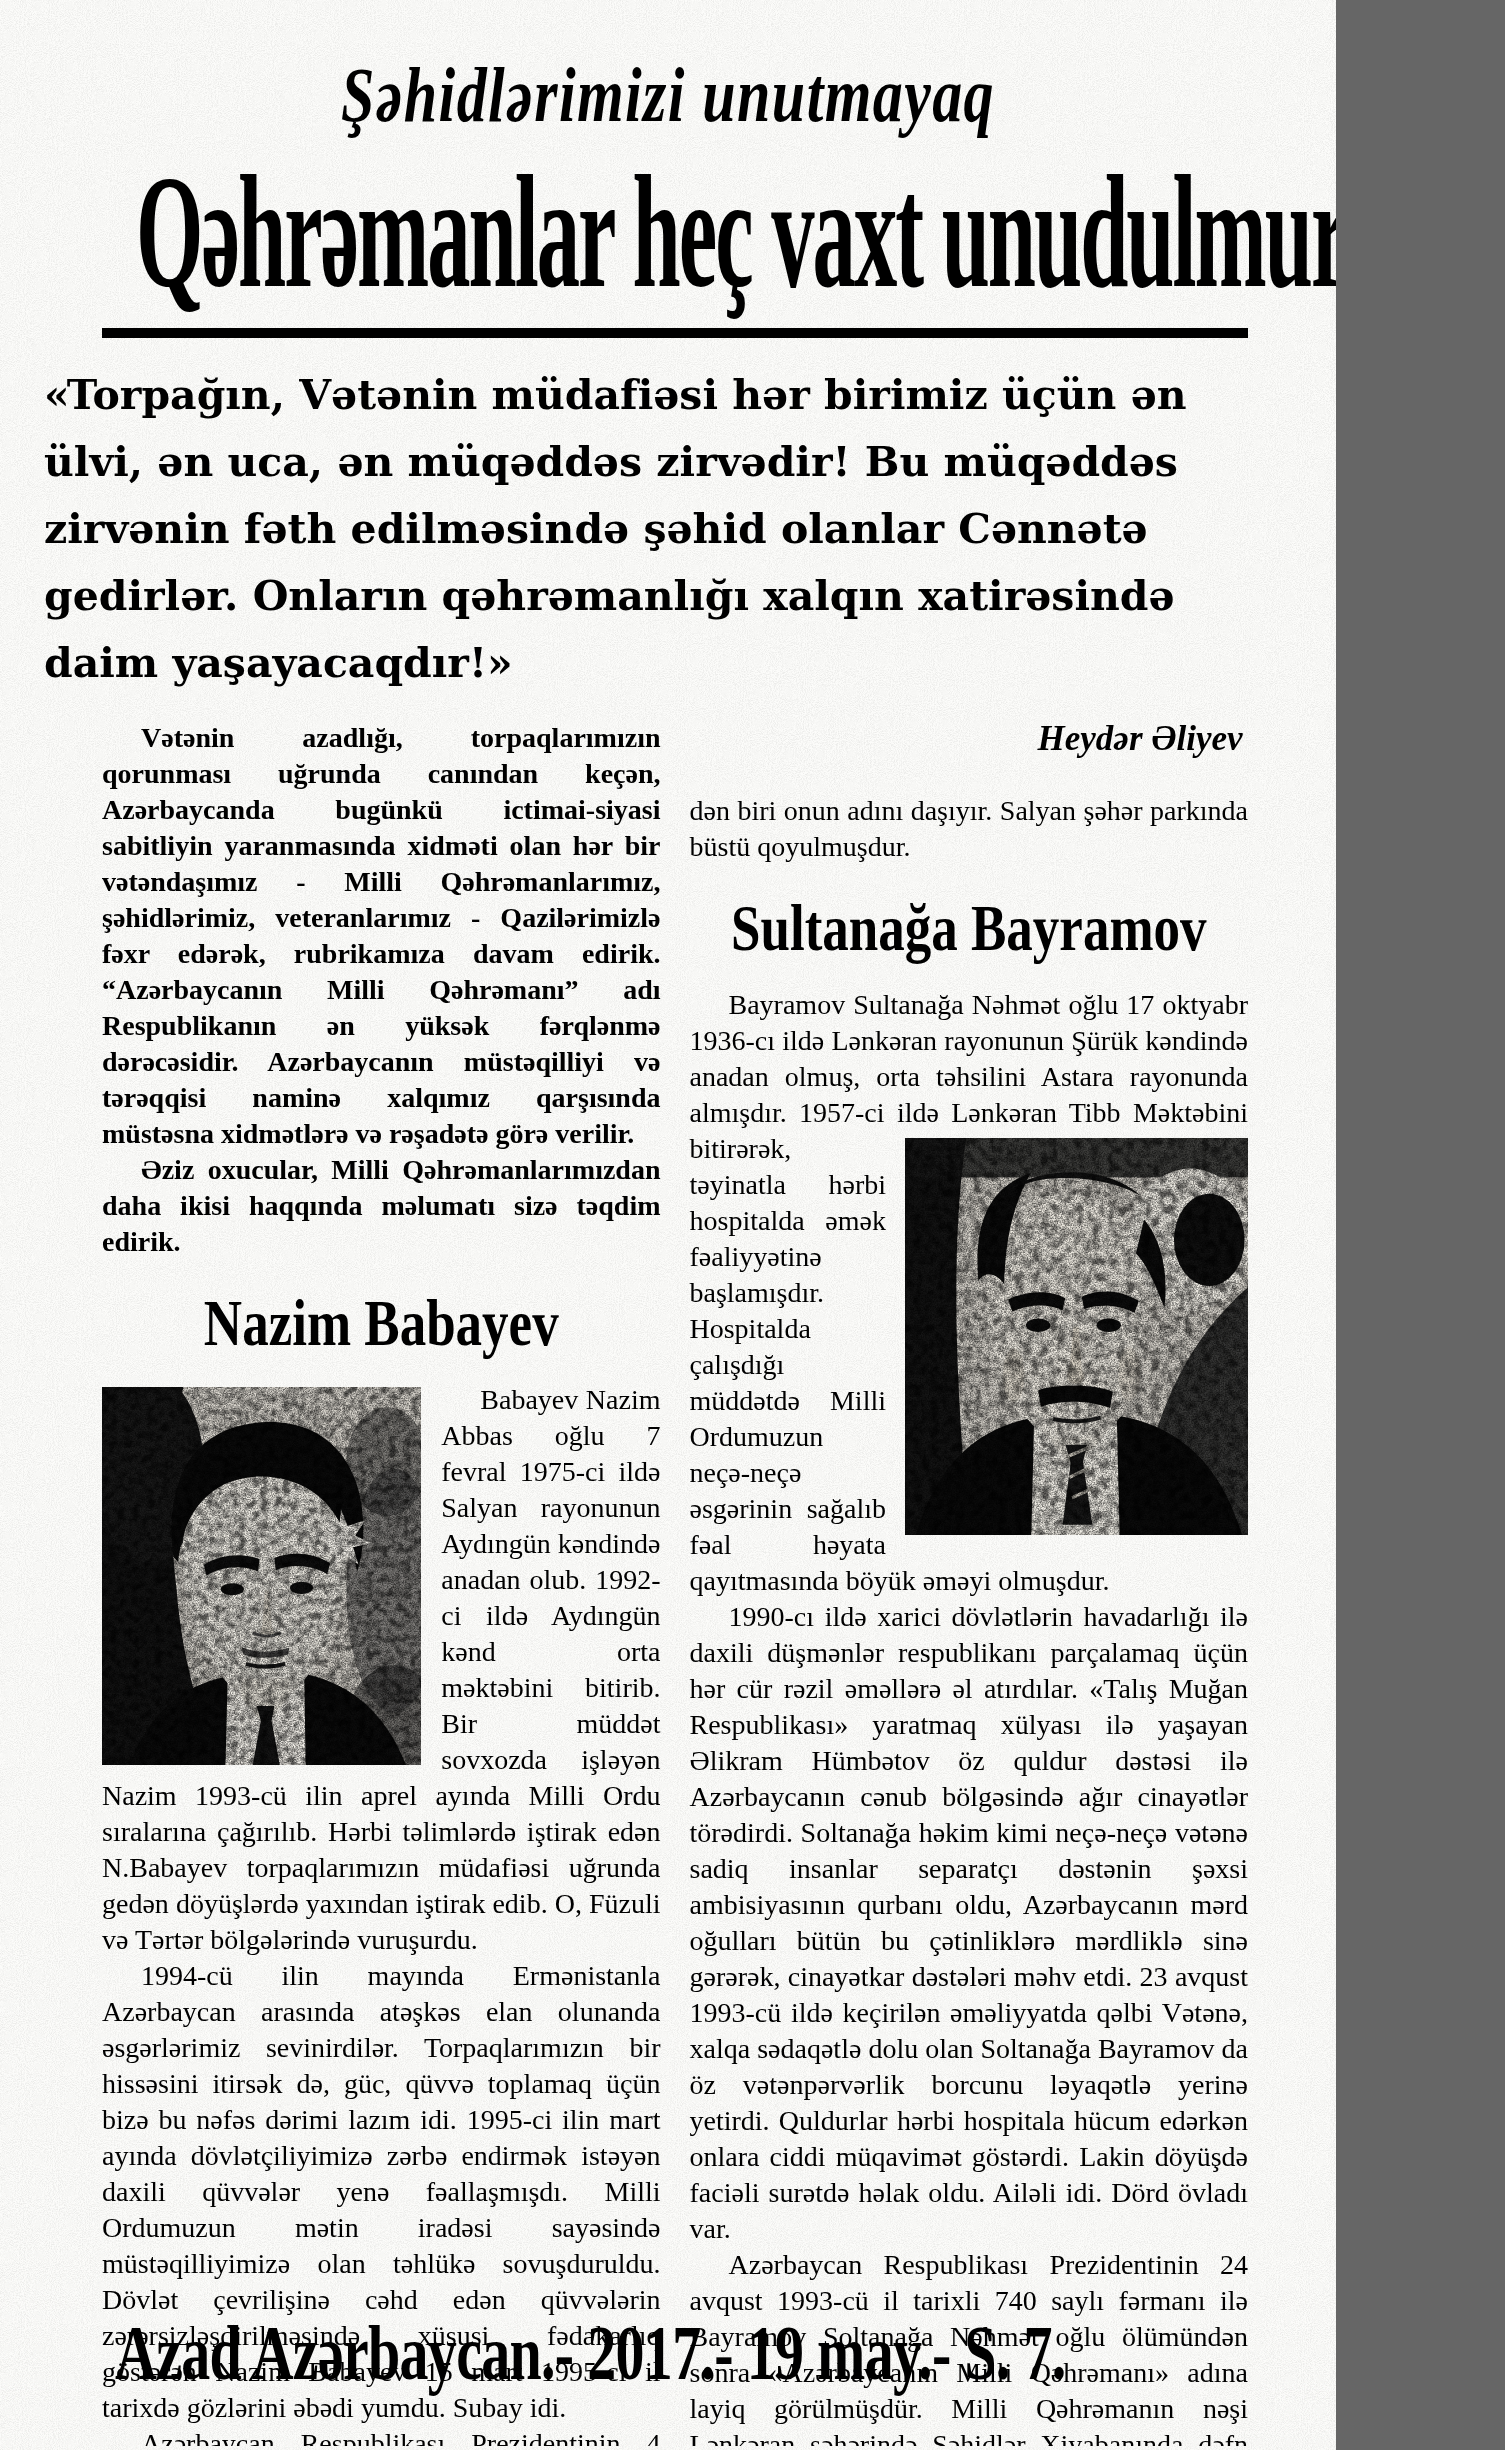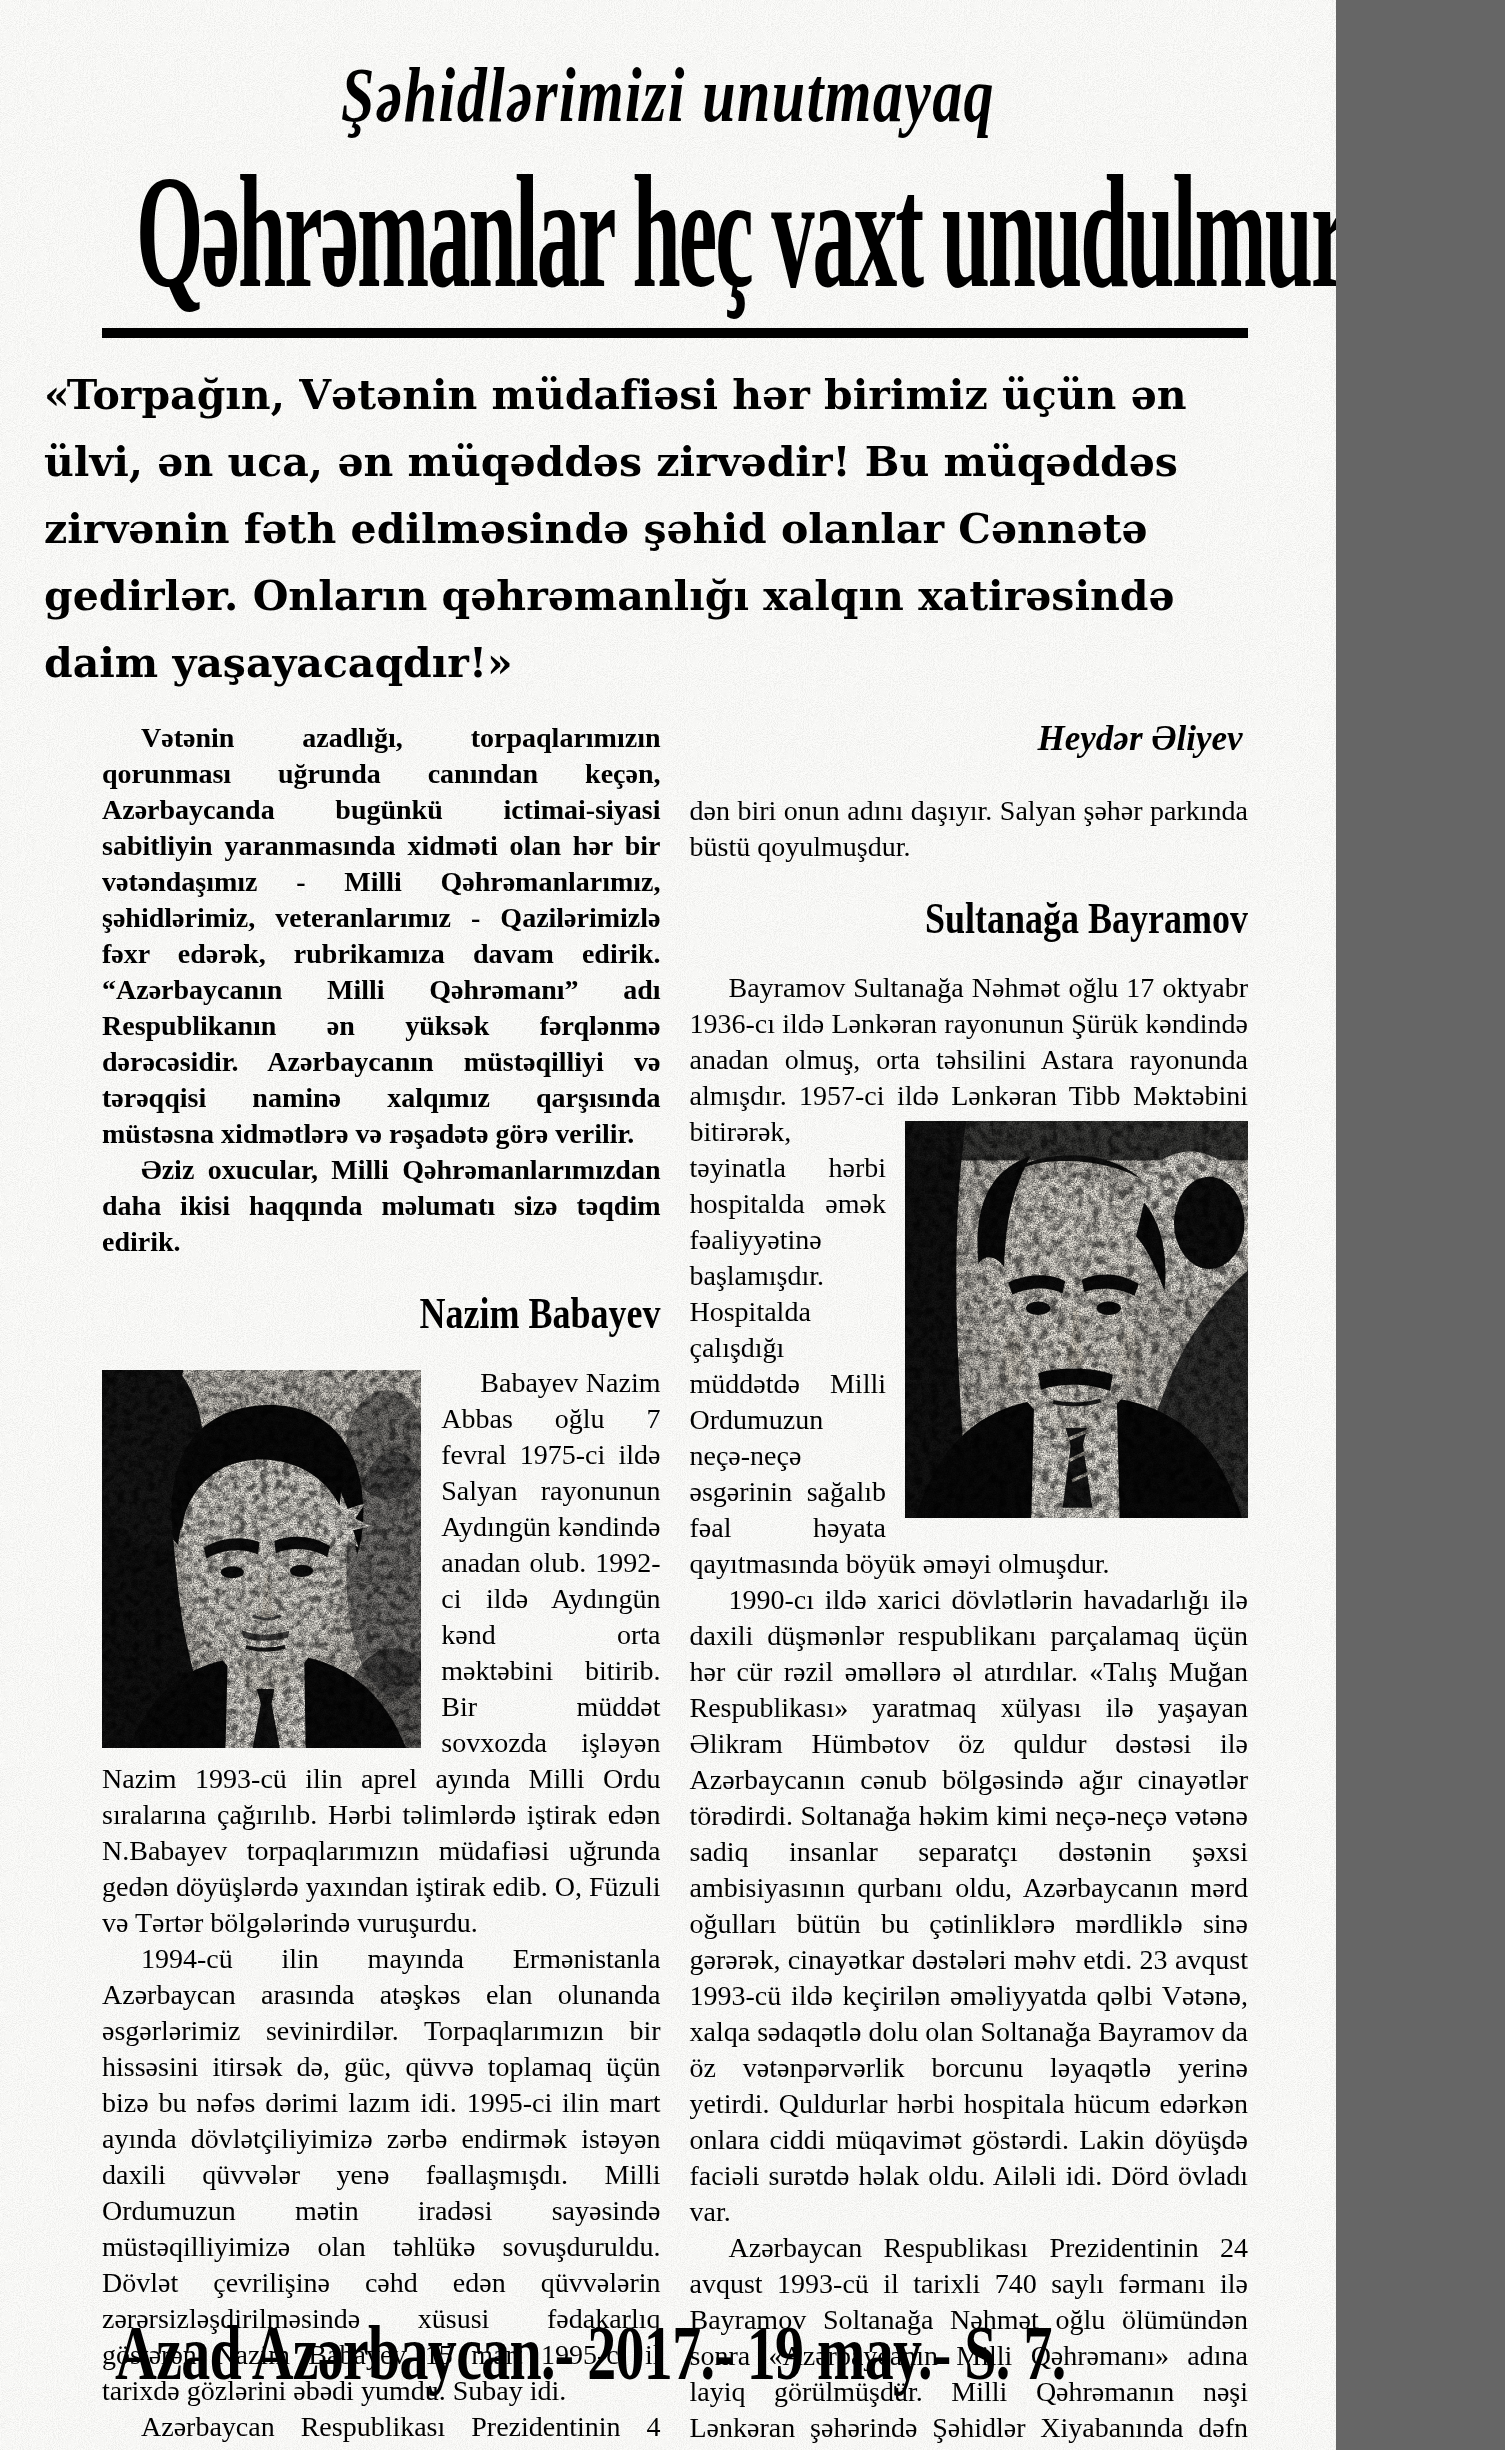--- a/index.html
+++ b/index.html
@@ -21,21 +21,21 @@
   }
   .columns{
     display:flex;gap:29px;padding:23px 88px 0 102px;
     height:1726px;overflow:hidden;align-items:flex-start;
   }
   .col{flex:1;min-width:0;text-align:justify;font-size:28px;line-height:36px;}
   .col p{margin:0;text-indent:39px;}
   .col p.noindent{text-indent:0;}
   .intro p{font-weight:bold;}
   h2{
-    text-align:right;font-size:36px;line-height:1;font-weight:bold;
+    text-align:center;font-size:53px;line-height:1;font-weight:bold;
     margin:30px 0 39px 0;white-space:nowrap;
   }
   h2 .stretch{display:inline-block;transform:scaleY(1.25);transform-origin:center top;}
   .attribution{text-align:right;font-style:italic;font-weight:bold;font-size:35px;margin:0 5.4px 35px 0;line-height:1.1;}
   .continuation{margin-bottom:8.1px;}
   .photo-left{float:left;width:319px;height:378px;margin:5.4px 20.3px 4.1px 0;}
   .photo-right{float:right;width:343px;height:397px;margin:6.8px 0 5.4px 19px;}
   .photo-left svg,.photo-right svg{display:block;width:100%;height:100%;}
   .byline-rule{clear:both;border-top:2.7px solid #000;margin:43px 0 15px 0;height:0;}
   .byline{text-align:right;font-weight:bold;font-size:35px;line-height:1.1;}

